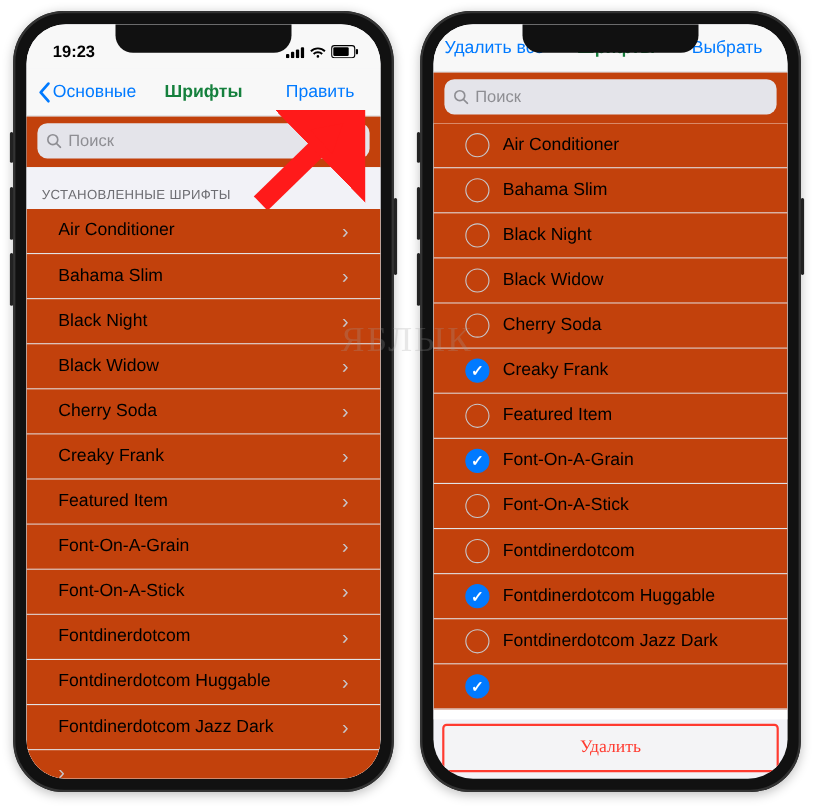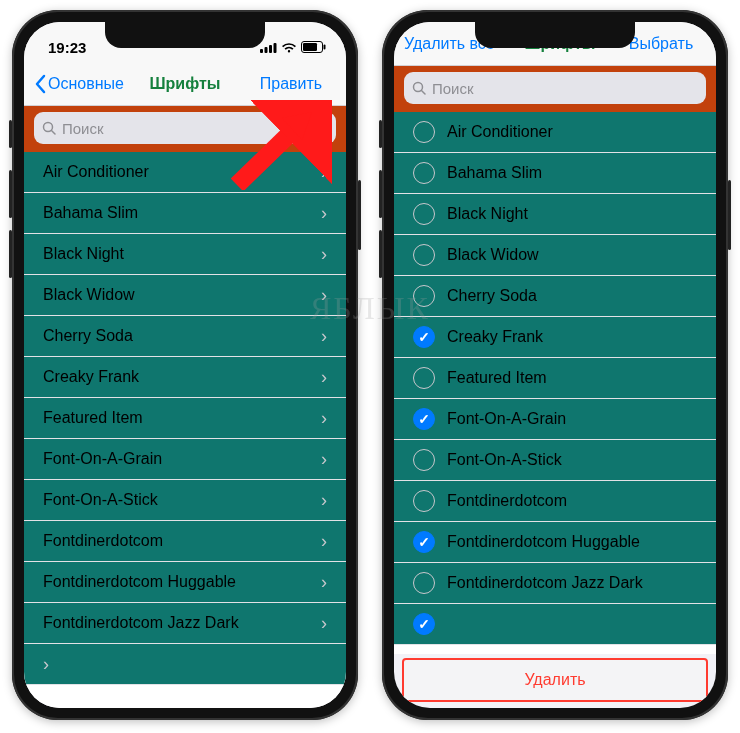--- a/index.html
+++ b/index.html
@@ -74,43 +74,43 @@
     color:#8e8e93; font-size:15px;
   }
   .section-header {
     padding: 18px 14px 6px;
     font-size:12px; letter-spacing:.3px; color:#6d6d72;
     background:#f2f2f7;
   }
   .list { flex:1; overflow:hidden; background:#fff; }
   .cell {
     display:flex; align-items:center; justify-content:space-between;
-    padding: 0 19px;
+    padding: 0 29px;
     height:41px;
     border-bottom:1px solid #e2e2e6;
     font-size:16px; color:#000;
-    background:#0f766e;
+    background:#c2410c;
   }
   .cell .label { flex:1; white-space:nowrap; overflow:hidden; text-overflow:ellipsis; }
   .chevron { color:#c7c7cc; font-size:18px; }
   .radio {
     width:22px; height:22px; border-radius:50%;
     border:1.5px solid #c7c7cc; margin-right:12px;
     display:flex; align-items:center; justify-content:center;
     flex-shrink:0;
   }
   .radio.checked { background:#007aff; border-color:#007aff; }
   .radio.checked::after { content:"✓"; color:#fff; font-size:14px; font-weight:700; }
   .cell.edit { justify-content:flex-start; }
   .delete-bar {
     height:44px; background:#f4f4f6;
     border:2px solid #ff3b30; border-radius:4px;
     margin: 4px 8px 6px;
     display:flex; align-items:center; justify-content:center;
-    color:#ff3b30; font-size:16px;
+    color:#ff3b30; font-size:16px;font-family:Liberation Serif, serif;
   }
   .arrow {
     position:absolute;
     top:90px; left:210px;
     width:110px; height:90px;
     z-index:10;
     pointer-events:none;
   }
   .watermark {
     position:absolute; top:290px; left:310px;
@@ -162,20 +162,21 @@
     </div>
     <div class="search-wrap">
       <div class="search">
         <svg width="14" height="14" viewBox="0 0 14 14">
             <circle cx="6" cy="6" r="4.5" stroke="#8e8e93" stroke-width="1.5" fill="none"></circle>
             <line x1="9.5" y1="9.5" x2="13" y2="13" stroke="#8e8e93" stroke-width="1.5" stroke-linecap="round"></line>
           </svg>
         <span>Поиск</span>
       </div>
     </div>
+    <div class="section-header">УСТАНОВЛЕННЫЕ ШРИФТЫ</div>
     <div class="list" id="left-list">
         <div class="cell">
           <span class="label">Air Conditioner</span>
           <span class="chevron">›</span>
         </div>
         <div class="cell">
           <span class="label">Bahama Slim</span>
           <span class="chevron">›</span>
         </div>
         <div class="cell">

